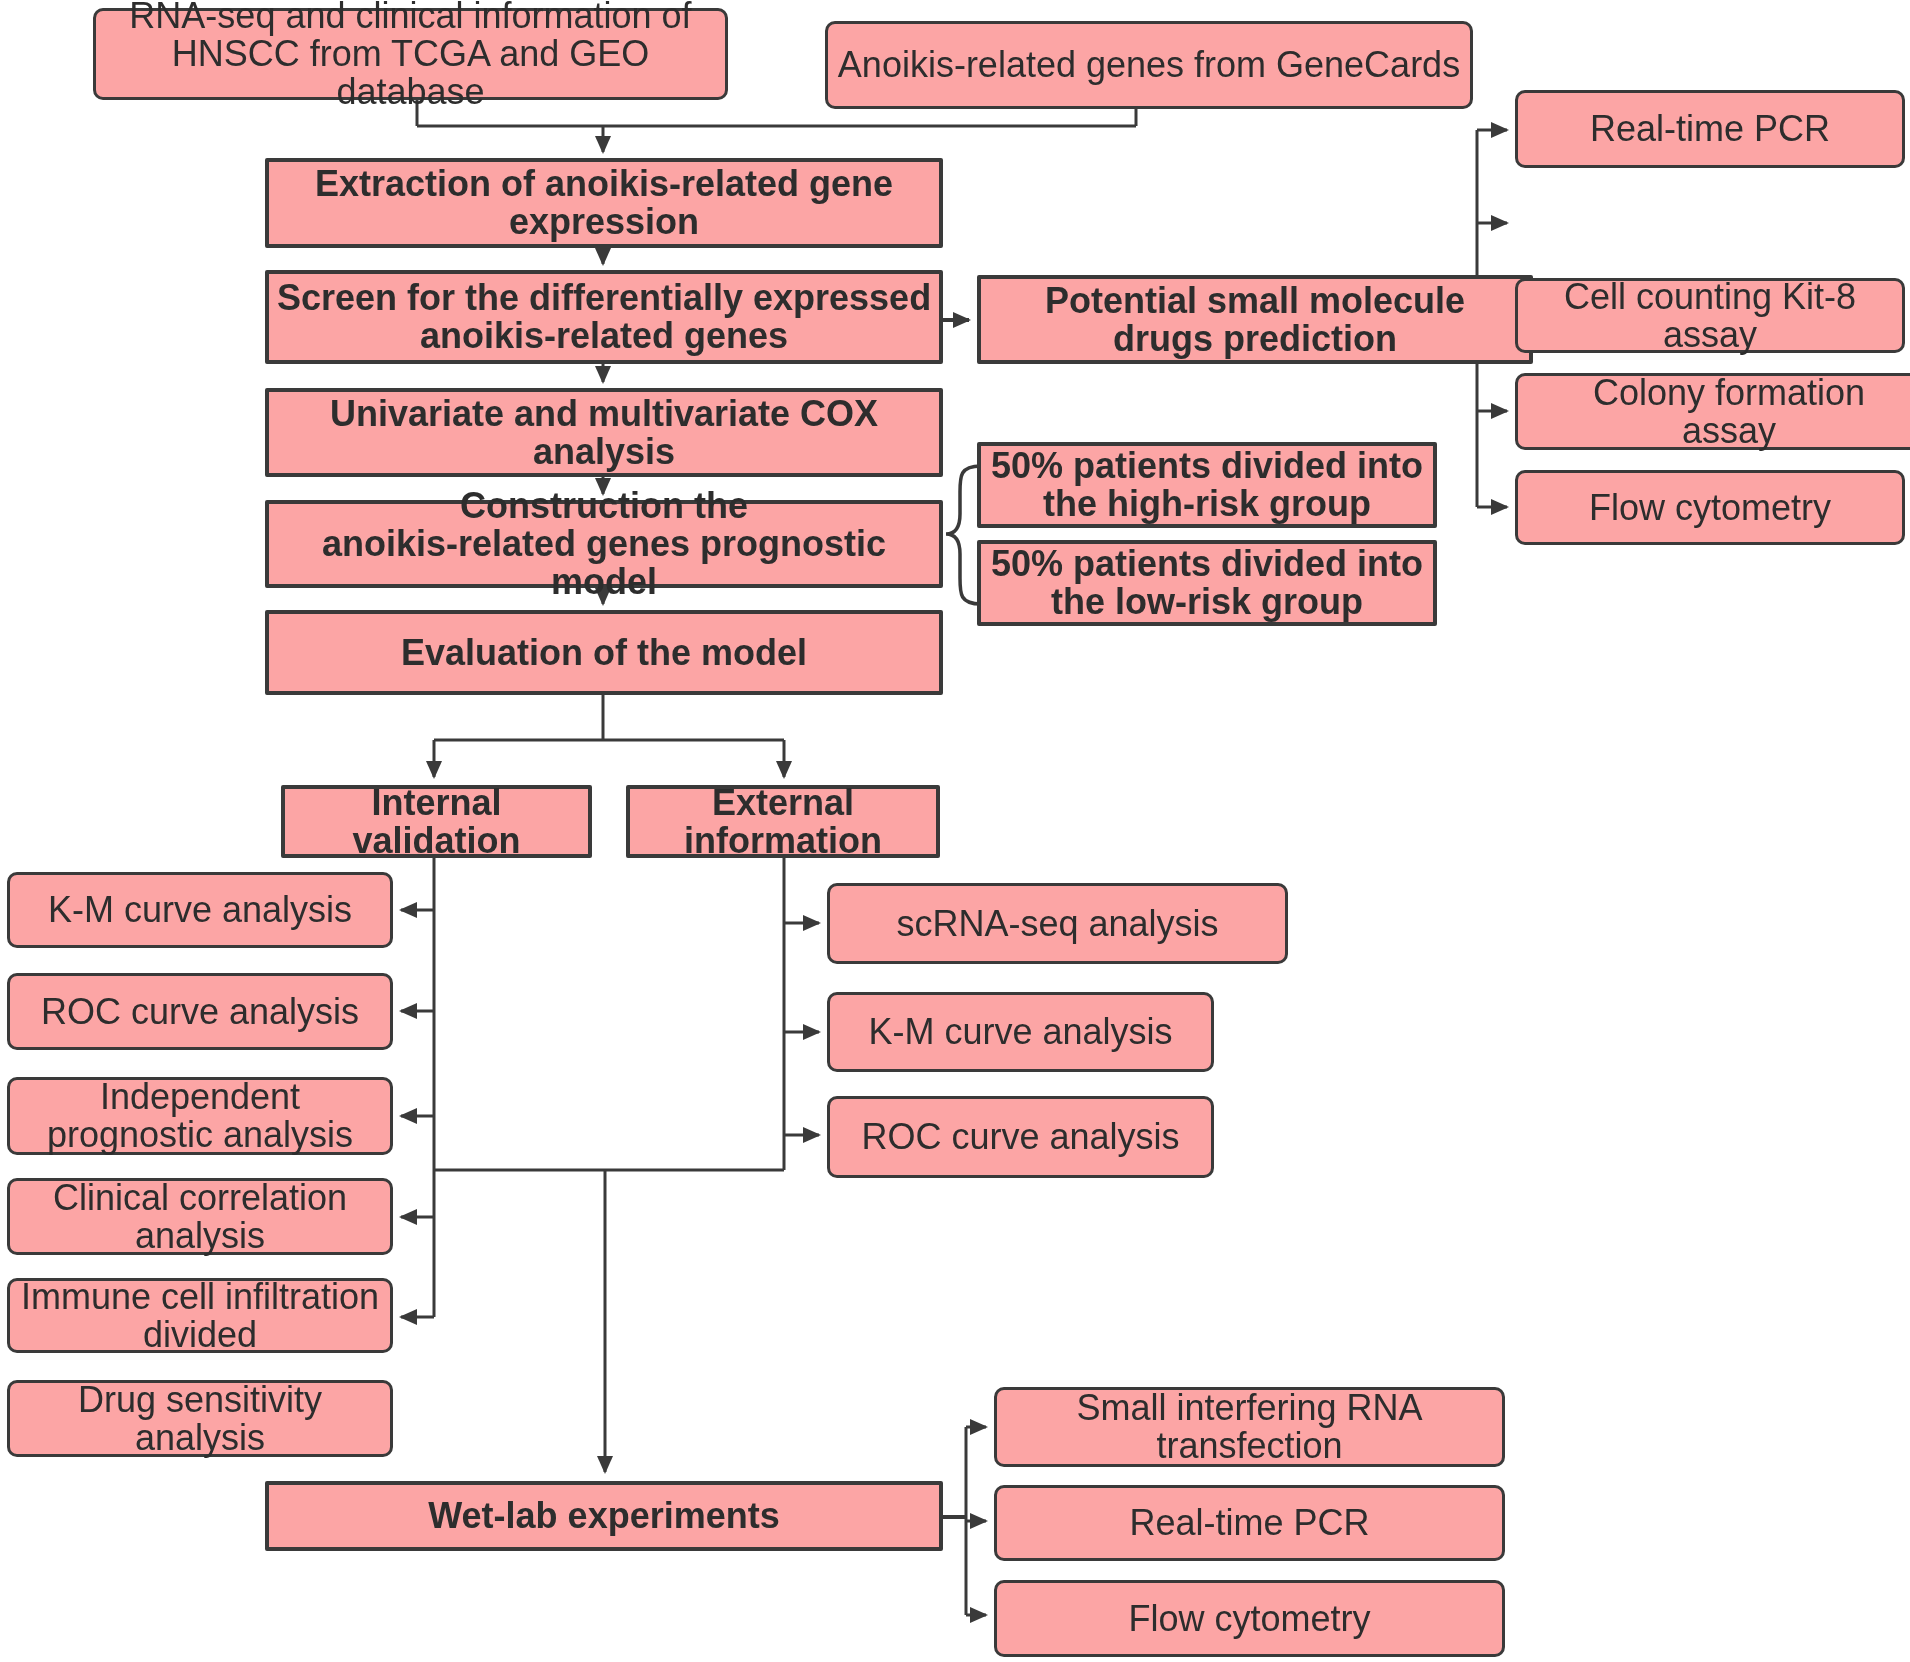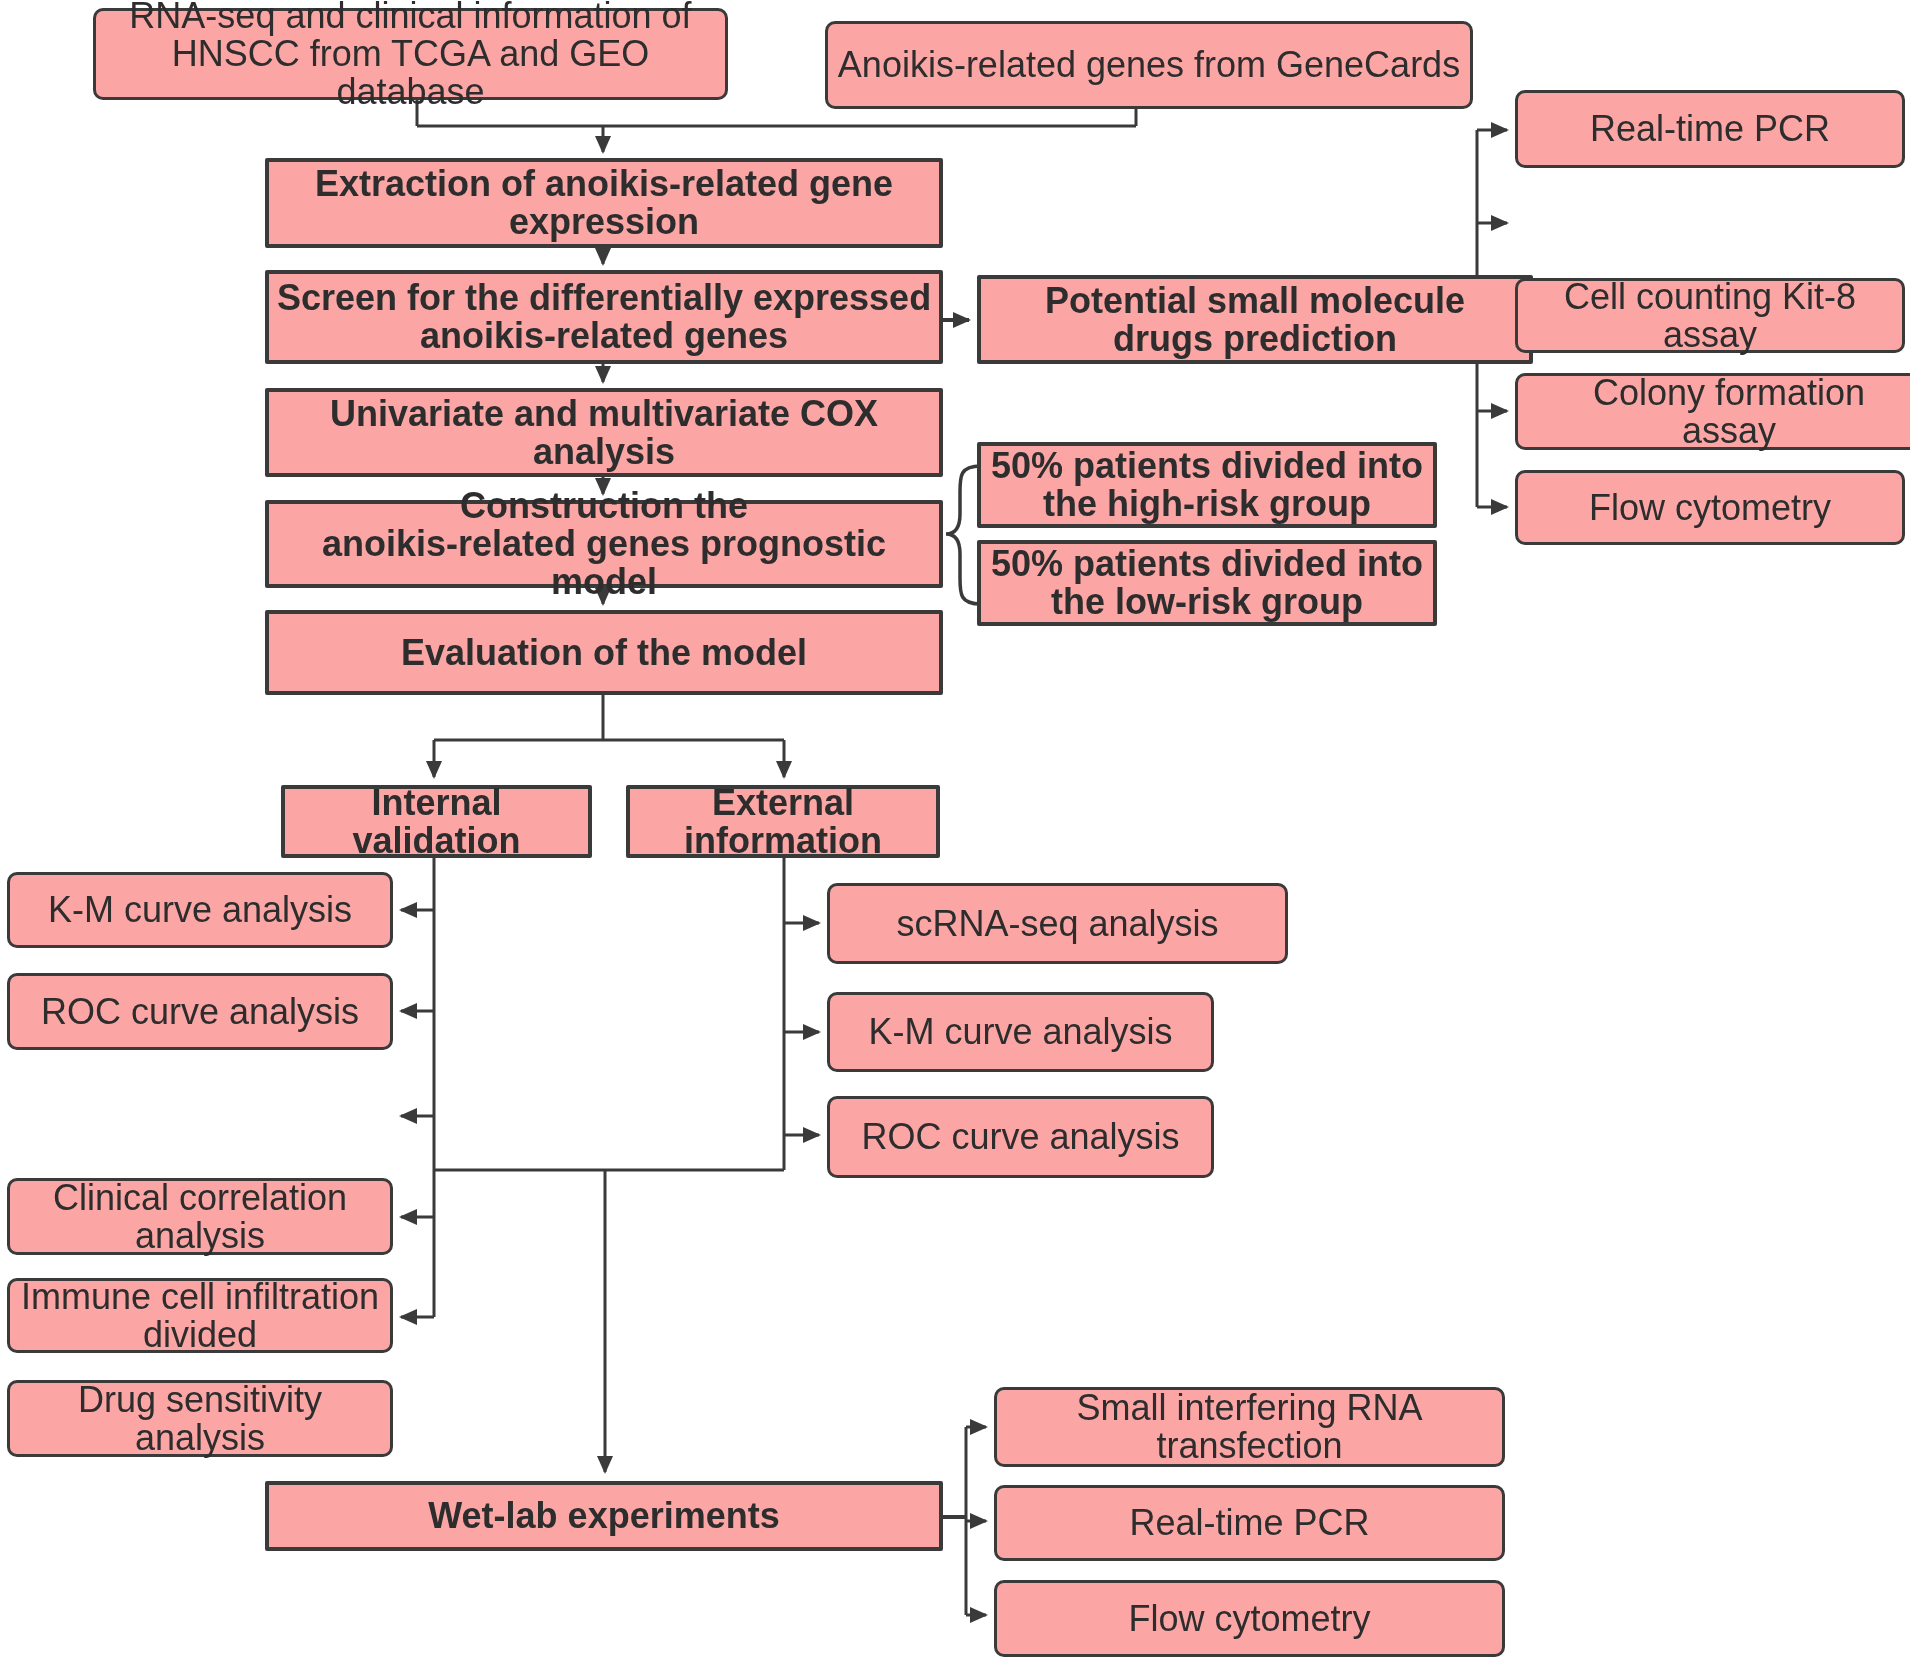--- a/index.html
+++ b/index.html
@@ -111,20 +111,22 @@
   <div class="node sq" style="left:977px;top:442px;width:460px;height:86px">50% patients divided into
 the high-risk group</div>
   <div class="node sq" style="left:977px;top:540px;width:460px;height:86px">50% patients divided into
 the low-risk group</div>
 
   <div class="node sq" style="left:281px;top:785px;width:311px;height:73px">Internal validation</div>
   <div class="node sq" style="left:626px;top:785px;width:314px;height:73px">External information</div>
 
   <div class="node rounded" style="left:7px;top:872px;width:386px;height:76px">K-M curve analysis</div>
   <div class="node rounded" style="left:7px;top:973px;width:386px;height:77px">ROC curve analysis</div>
+  <div class="node rounded" style="left:7px;top:1077px;width:386px;height:78px">Independent
+prognostic analysis</div>
   <div class="node rounded" style="left:7px;top:1178px;width:386px;height:77px">Clinical correlation
 analysis</div>
   <div class="node rounded" style="left:7px;top:1278px;width:386px;height:75px">Immune cell infiltration
 divided</div>
   <div class="node rounded" style="left:7px;top:1380px;width:386px;height:77px">Drug sensitivity
 analysis</div>
 
   <div class="node rounded" style="left:827px;top:883px;width:461px;height:81px">scRNA-seq analysis</div>
   <div class="node rounded" style="left:827px;top:992px;width:387px;height:80px">K-M curve analysis</div>
   <div class="node rounded" style="left:827px;top:1096px;width:387px;height:82px">ROC curve analysis</div>

